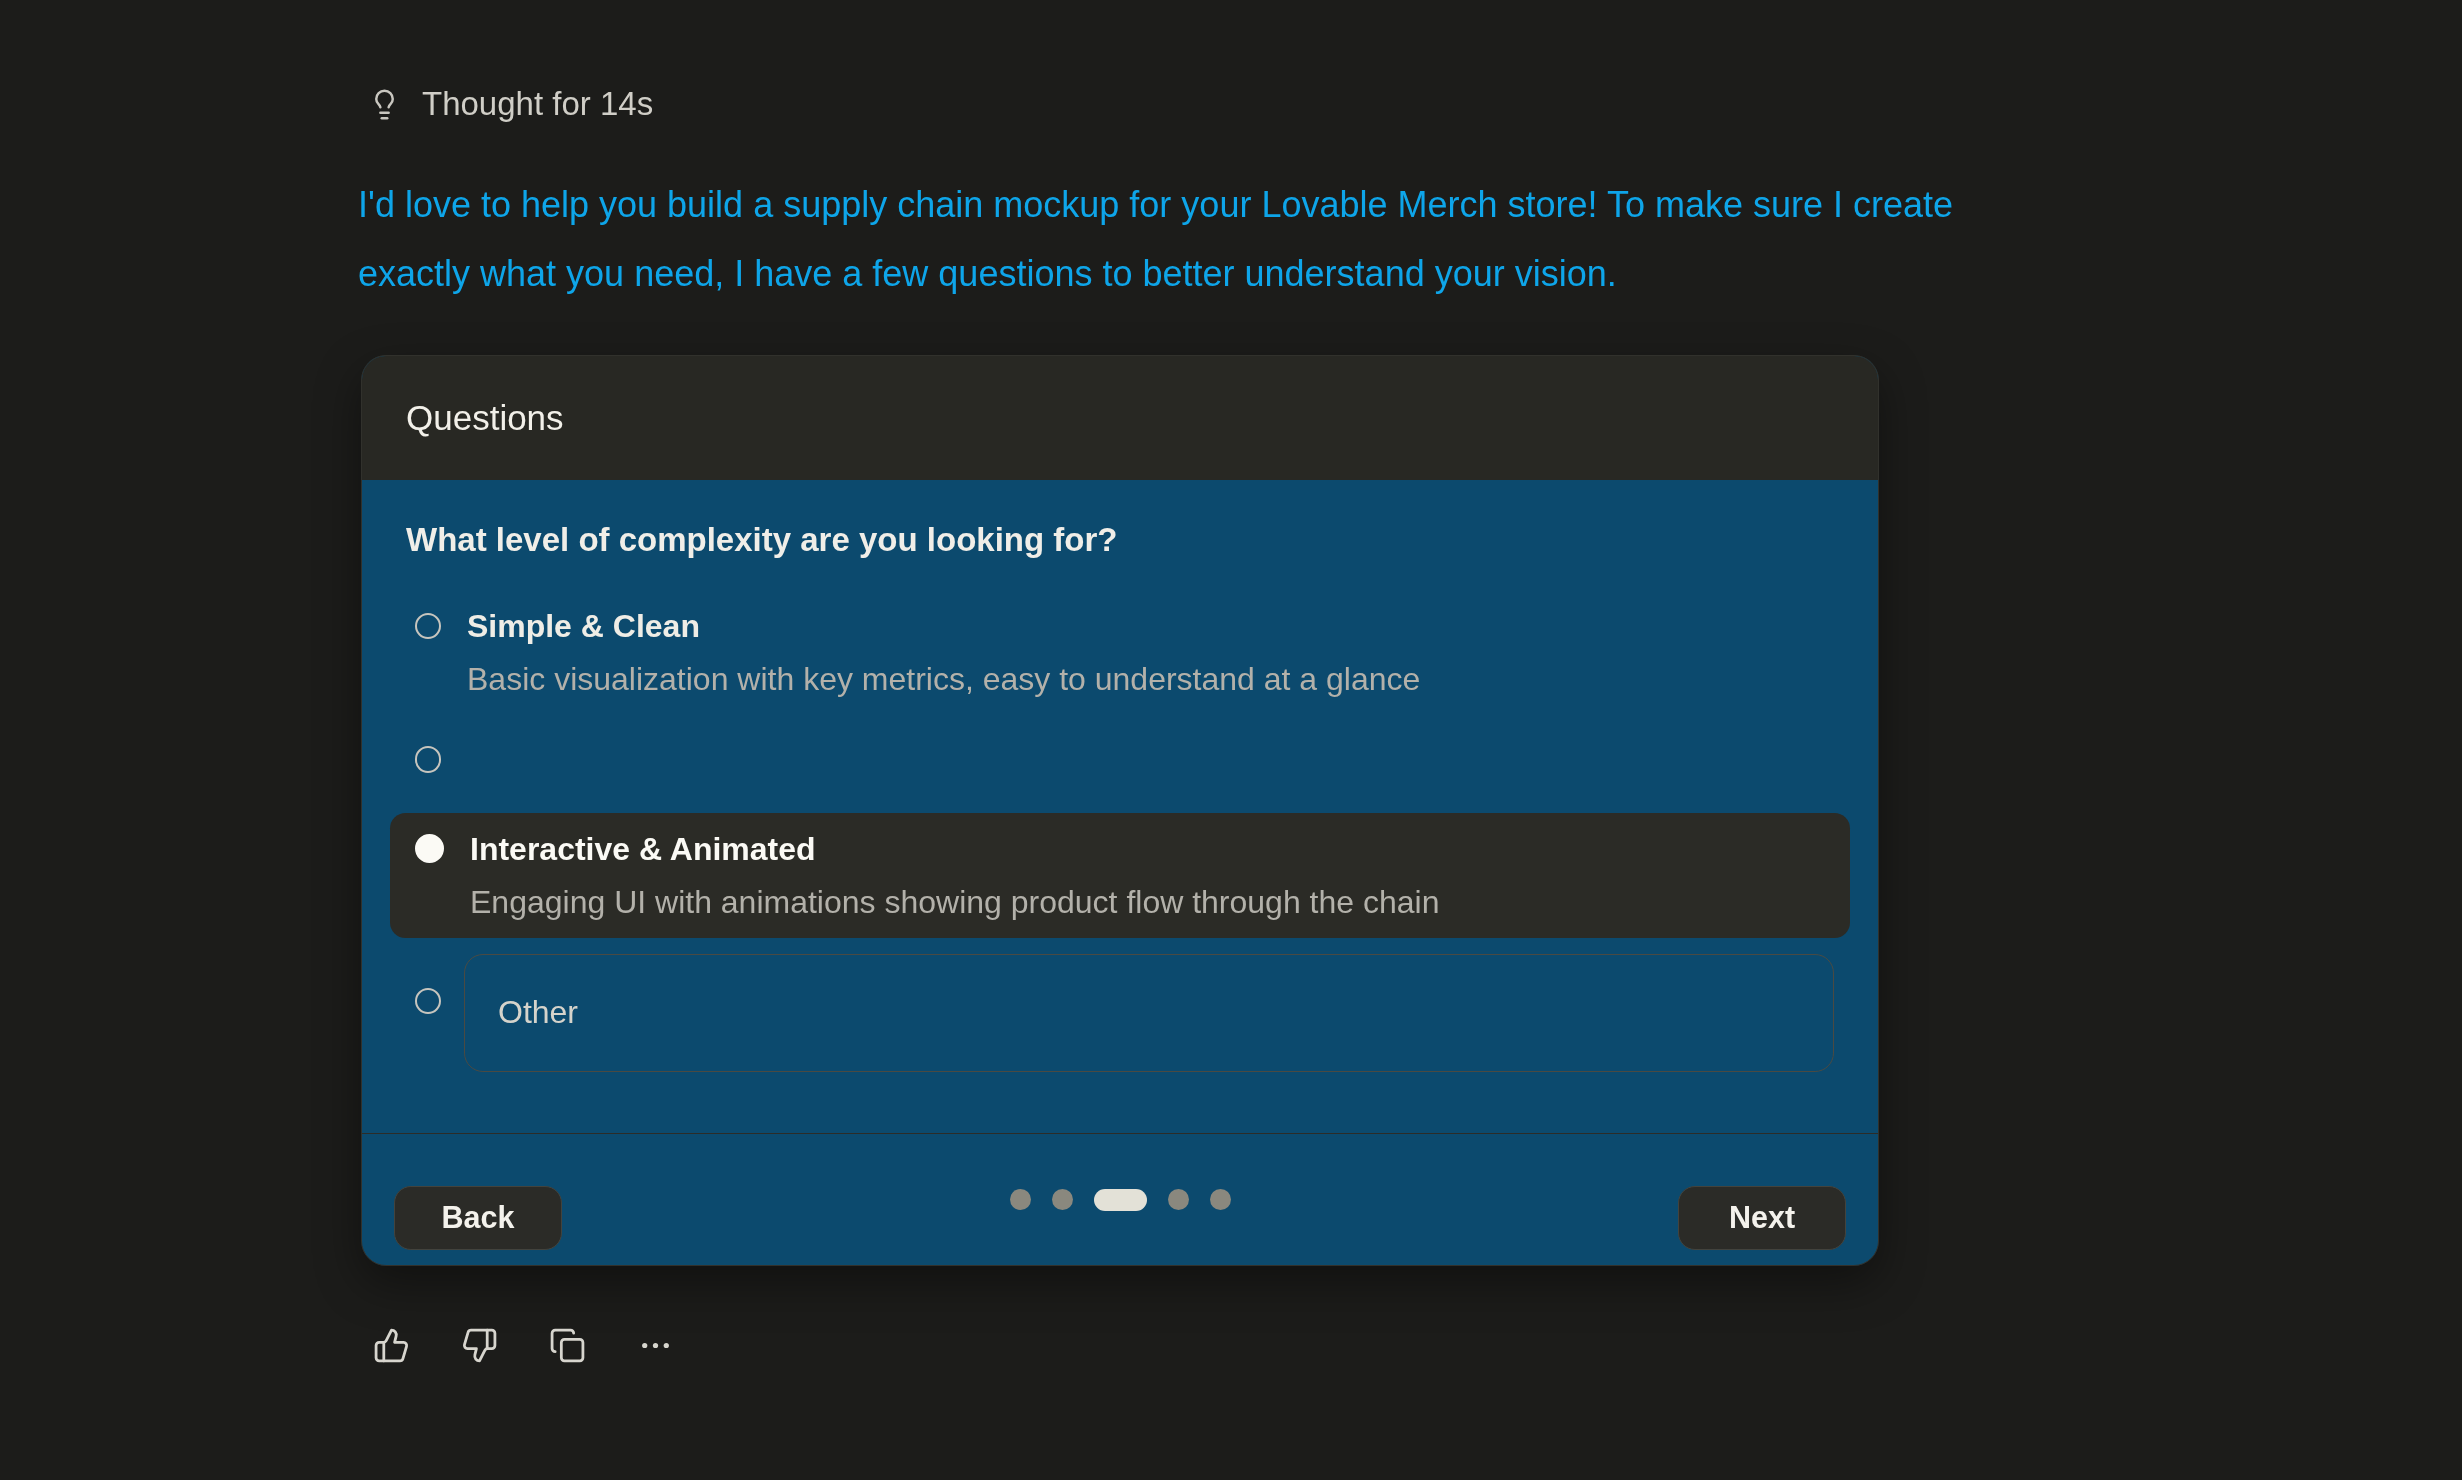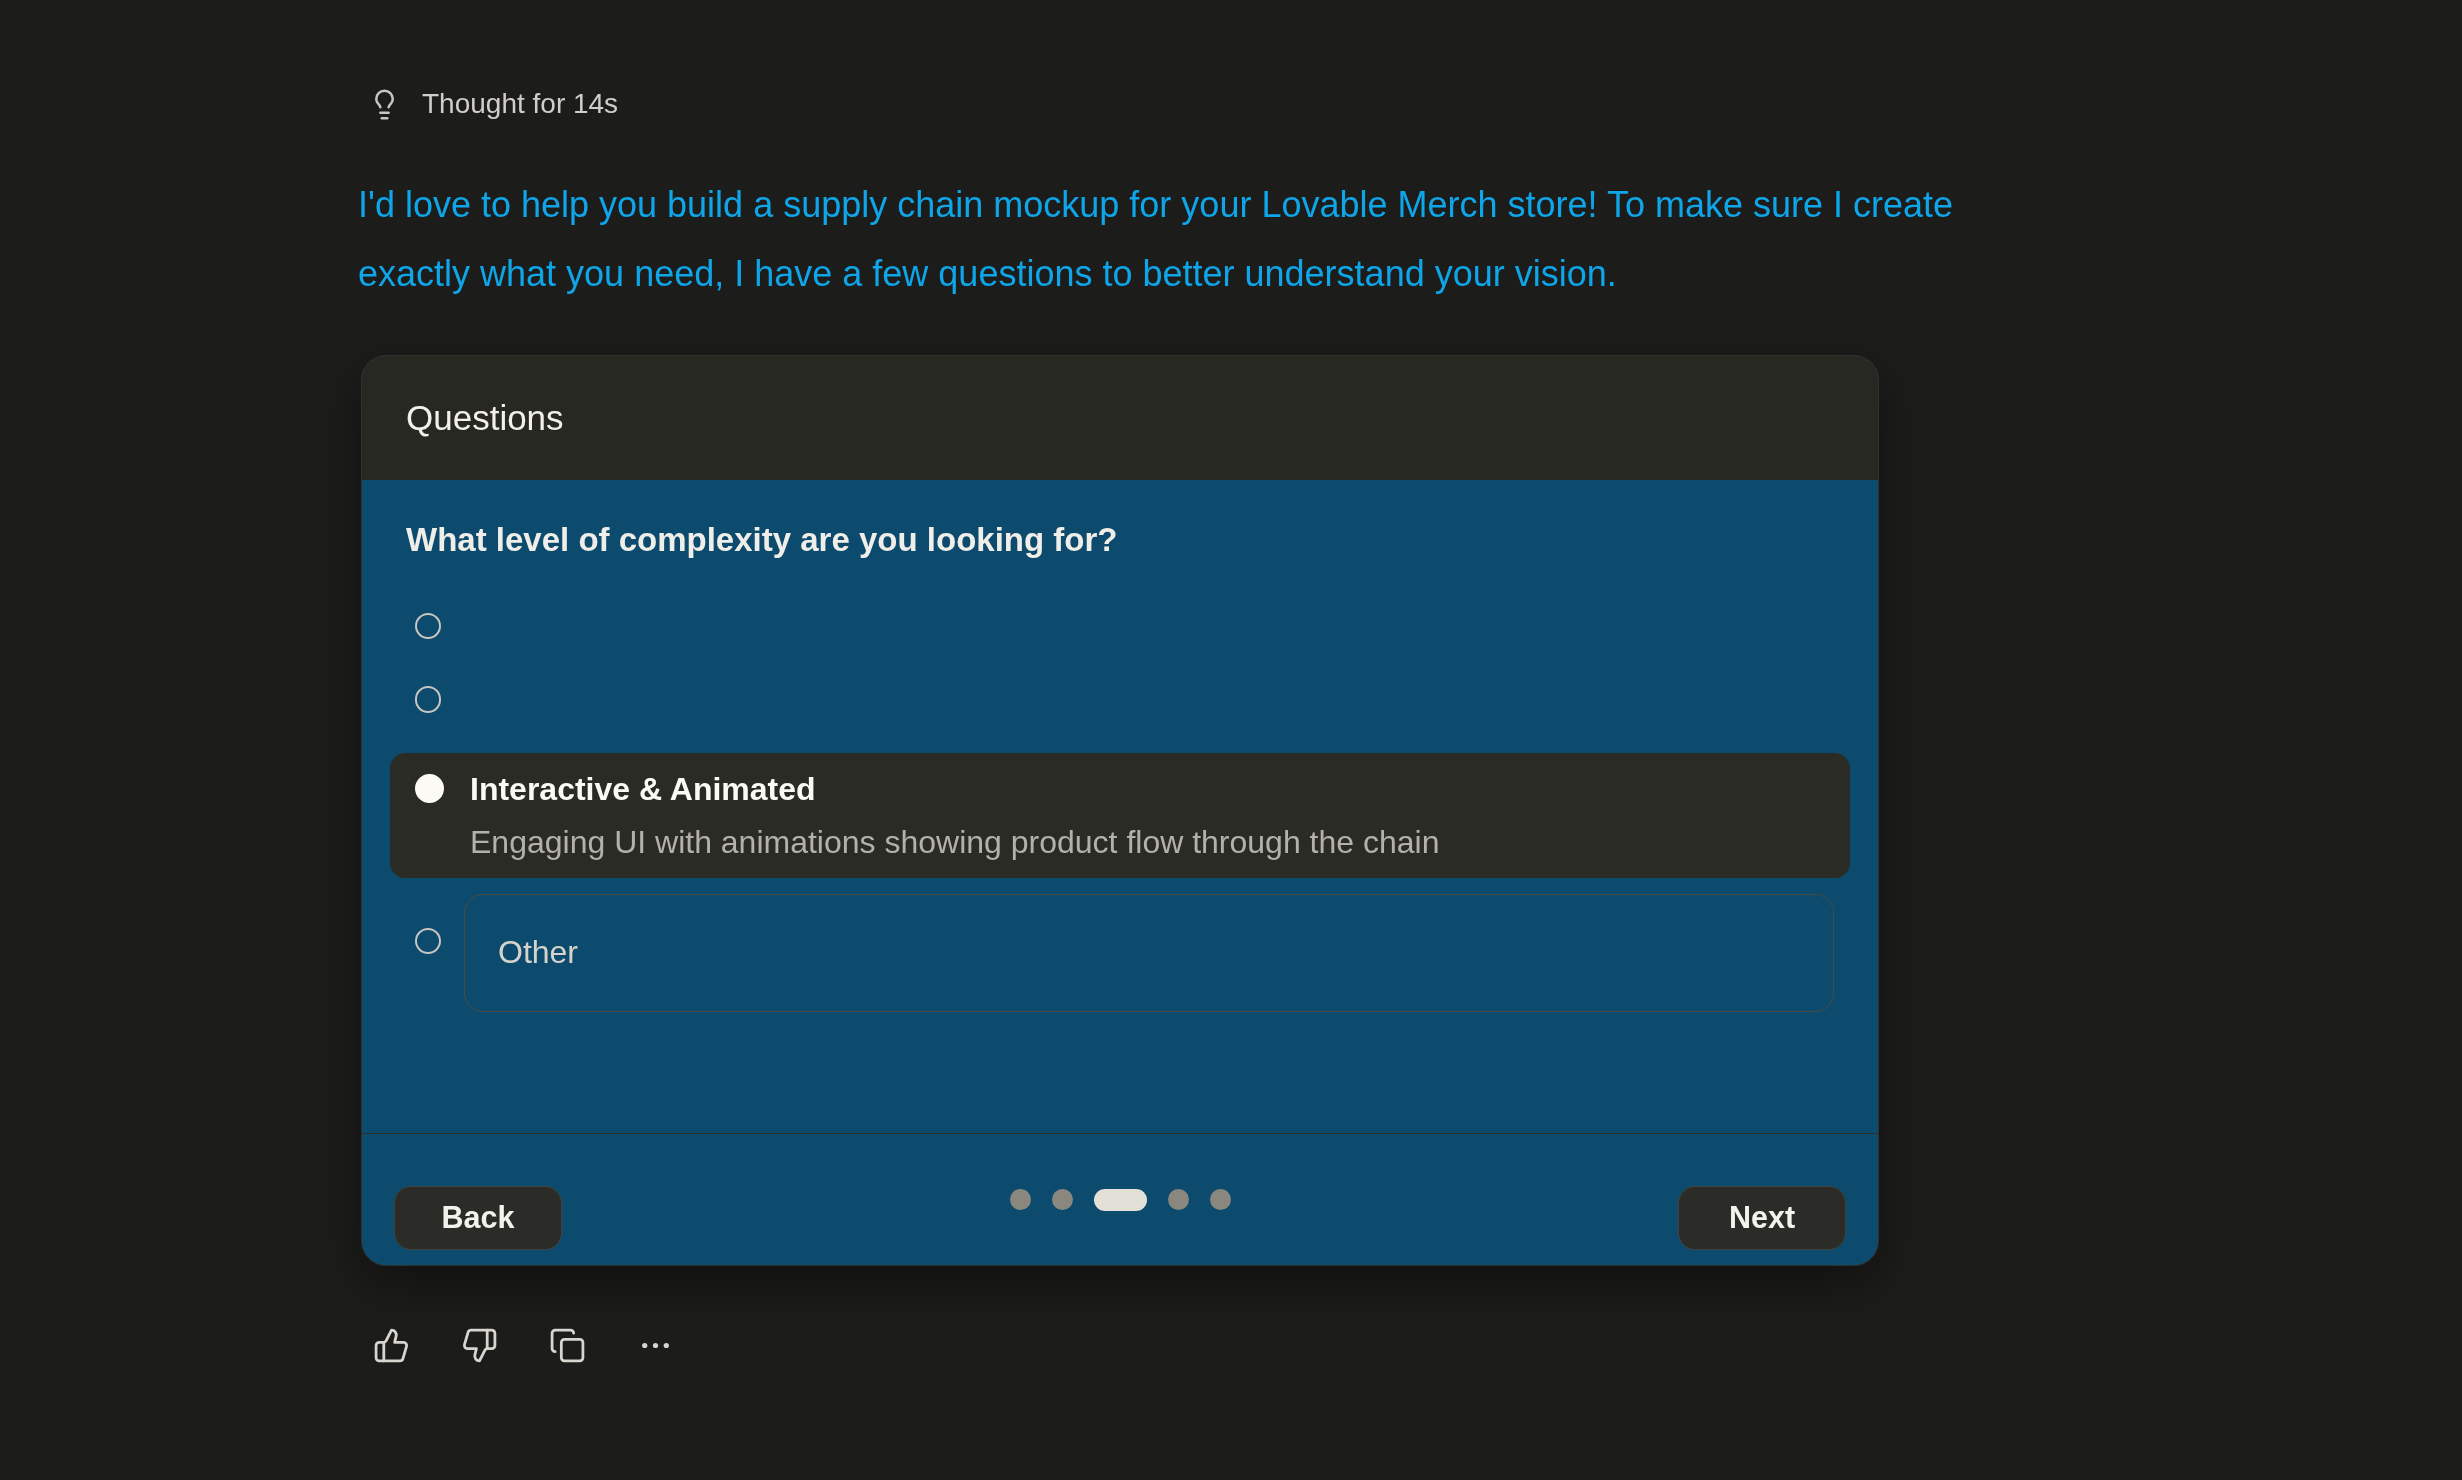--- a/index.html
+++ b/index.html
@@ -13,21 +13,21 @@
   }
   .page { position:absolute; inset:0; }
 
   
   .thought-row {
     position:absolute; left:368px; top:82px;
     display:flex; align-items:center; gap:21px;
     color:#d0cec7; cursor:pointer;
   }
   .thought-row svg { width:33px; height:33px; color:#c9c7c0; flex:0 0 auto; }
-  .thought-label { font-size:28px; line-height:44px; }
+  .thought-label { font-size:33px; line-height:44px; }
 
   
   .message {
     position:absolute; left:358px; top:170px; width:1897px;
     font-size:36px; line-height:69px; color:#0ea5e9;
   }
 
   
   .card {
     position:absolute; left:361px; top:355px; width:1518px; height:911px;
@@ -143,20 +143,24 @@
   <div class="card">
     <div class="card-header">
       <span class="card-title">Questions</span>
     </div>
 
     <div class="card-body">
       <div class="question">What level of complexity are you looking for?</div>
 
       <div class="option">
         <span class="radio"></span>
+        <div class="option-text">
+          <div class="option-label">Simple &amp; Clean</div>
+          <div class="option-desc">Basic visualization with key metrics, easy to understand at a glance</div>
+        </div>
       </div>
 
       <div class="option">
         <span class="radio"></span>
       </div>
 
       <div class="option selected">
         <span class="radio"></span>
         <div class="option-text">
           <div class="option-label">Interactive &amp; Animated</div>

